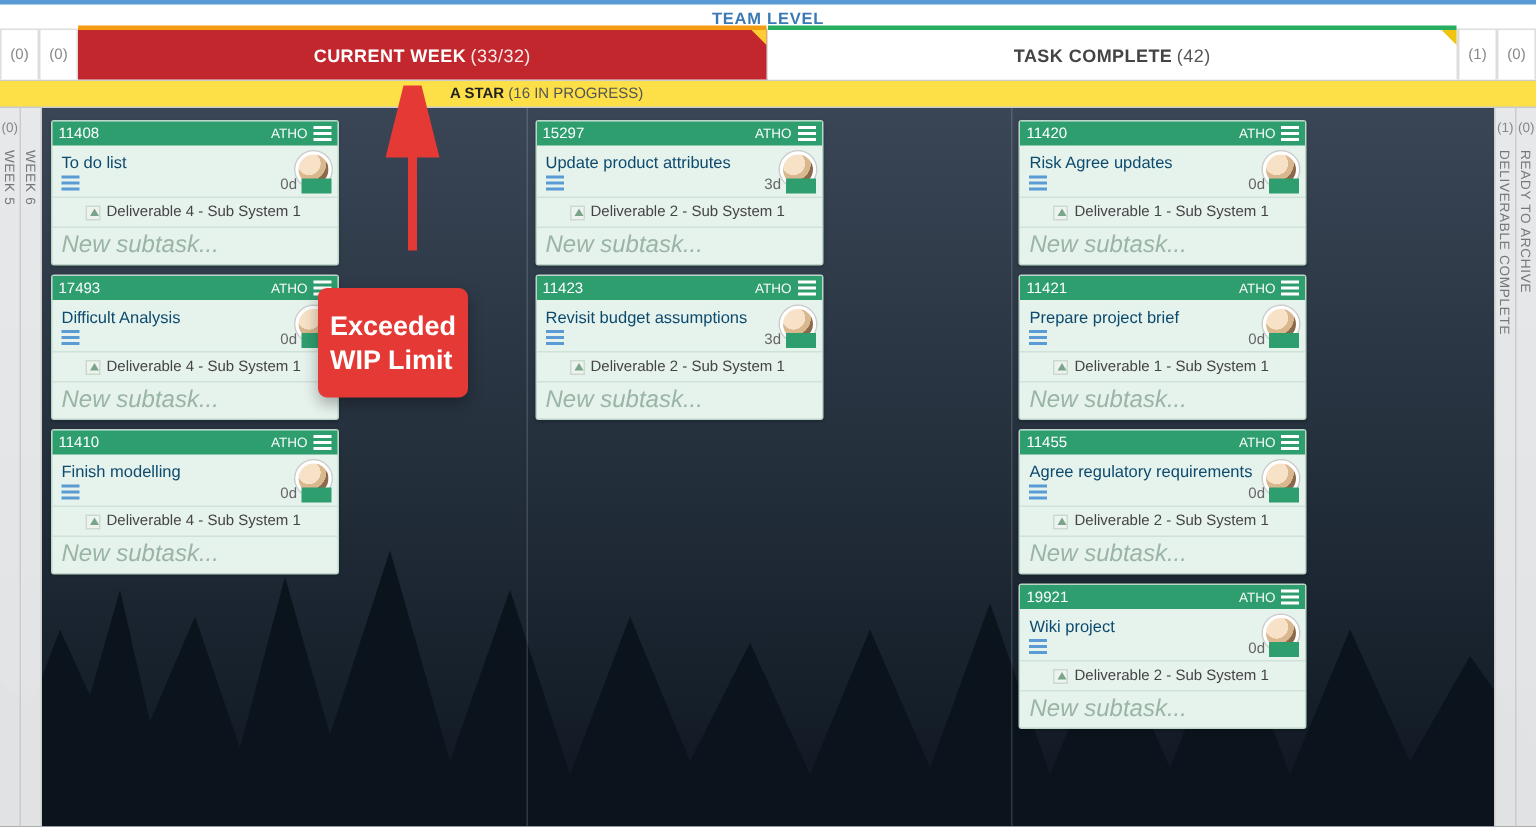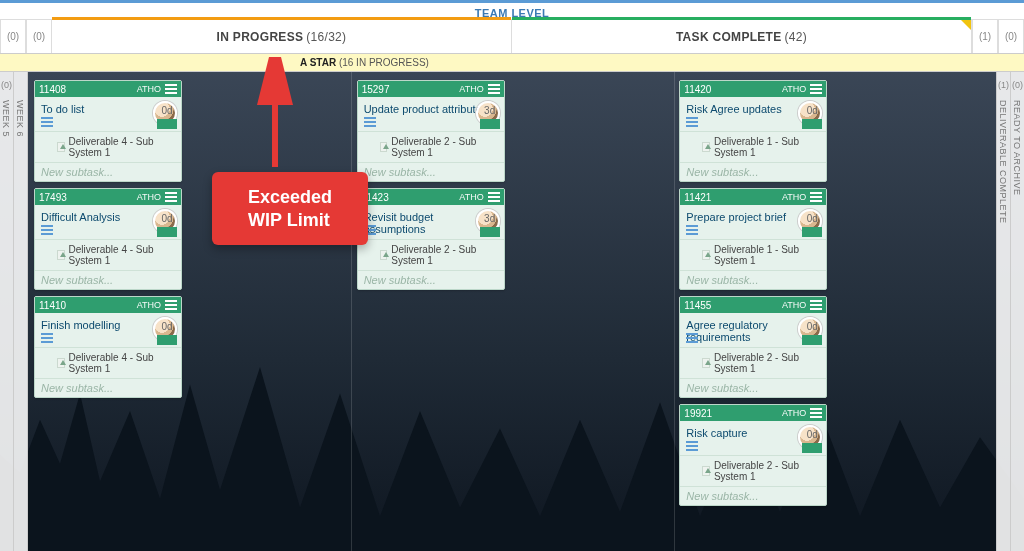--- a/index.html
+++ b/index.html
@@ -13,76 +13,77 @@
   .col-tab { flex:1; position: relative; display:flex; align-items:center; justify-content:center; font-size:12px; font-weight:700; letter-spacing:.3px; border-right:1px solid #ddd; background:#fff; color:#444; }
   .col-tab .count { font-weight:400; opacity:.9; margin-left:3px;}
   .col-tab.red { background:#c1272d; color:#fff; }
   .col-tab .corner { position:absolute; top:0; right:0; width:0; height:0; border-left:10px solid transparent; border-top:10px solid; }
   .col-tab.red .corner{ border-top-color:#ffcc33;}
   .col-tab .stripe { position:absolute; top:-3px; left:0; right:0; height:3px; }
   .col-tab:nth-child(3) .stripe{background:#f39c12;}
   .col-tab:nth-child(4) .stripe{background:#27ae60;}
   .col-tab:nth-child(4) .corner{border-top-color:#f1c40f;}
 
-  .swimhead { height: 18px; line-height:18px; font-size:10px; color:#555; border-bottom:1px solid #ccc; padding-left: 300px; background:#fef9c3;}
+  .swimhead { height: 18px; line-height:18px; font-size:10px; color:#555; border-bottom:1px solid #ccc; padding-left: 300px; background:#fde047;}
   .swimhead b{ color:#222; font-weight:700;}
 
   .board { position:relative; height: calc(551px - 20px - 34px - 18px); display:flex; }
   .bg { position:absolute; inset:0; background:
       linear-gradient(180deg, #3a4656 0%, #1f2a36 60%, #0e1620 100%);
       z-index:0;}
   
   .trees{position:absolute;left:0;right:0;bottom:0;height:55%;z-index:0;}
   .trees svg{width:100%;height:100%;display:block;}
 
   .vrule{position:absolute;top:0;bottom:0;width:1px;background:rgba(255,255,255,.15);z-index:1;}
 
   .rail { width:14px; background:rgba(255,255,255,.88); border-right:1px solid #ccc; z-index:3; position:relative; }
   .rail.r{border-left:1px solid #ccc;border-right:none;}
   .rail .rot { position:absolute; top:8px; left:0; right:0; text-align:center; font-size:9px; color:#888; }
   .rail .lab { writing-mode: vertical-rl; text-orientation: mixed; font-size:9px; color:#777; position:absolute; top:28px; left:1px; letter-spacing:.5px;}
 
   .lane { flex:1; position:relative; z-index:2; padding:8px 6px; }
 
-  .card { width: 148px; background:#e6f2ec; border:1px solid #bcd7c9; border-radius:2px; font-size:11px; color:#333; margin-bottom:6px; box-shadow:0 1px 2px rgba(0,0,0,.2);}
+  .card { width: 192px; background:#e6f2ec; border:1px solid #bcd7c9; border-radius:2px; font-size:11px; color:#333; margin-bottom:6px; box-shadow:0 1px 2px rgba(0,0,0,.2);}
   .card .chead{ background:#2f9e6f; color:#fff; display:flex; align-items:center; height:16px; padding:0 4px; font-size:10px;}
   .card .chead .cid{flex:0 0 auto;}
   .card .chead .spacer{flex:1;}
   .card .chead .asg{font-size:9px; opacity:.95; margin-right:4px;}
   .card .chead .menuico{width:12px;height:10px;display:inline-flex;flex-direction:column;justify-content:space-between;cursor:pointer;}
   .card .chead .menuico span{display:block;height:2px;background:#fff;}
   .card .body{position:relative; padding:6px 6px 2px 6px; min-height:34px;}
   .card .title{font-size:11px;color:#0c4a6e;}
   .card .avatar{position:absolute; right:4px; top:4px; width:24px;height:24px;border-radius:50%; background: radial-gradient(circle at 35% 30%, #f7e2c8 0 40%, #d9b78f 41% 60%, #8a6a4a 61% 100%); border:2px solid #fff; box-shadow:0 0 0 1px #ccc;}
-  .card .dur { position:absolute; right:4px; bottom:2px; display:flex; align-items:center; gap:3px;flex-direction:column;}
+  .card .dur { position:absolute; right:4px; bottom:2px; display:flex; align-items:center; gap:3px;}
   .card .dur .d{font-size:10px;color:#666;}
   .card .dur .bar{width:20px;height:10px;background:#2f9e6f;}
   .card .meta{border-top:1px solid #cfe2d7; padding:4px 22px; display:flex; align-items:center; gap:4px;}
   .card .meta .arrow{width:10px;height:10px;background:#eef3ef;border:1px solid #cbd9cf;position:relative;}
   .card .meta .arrow::after{content:"";position:absolute;left:2px;top:1px;border-left:3px solid transparent;border-right:3px solid transparent;border-bottom:5px solid #7aa58a;}
   .card .meta .mlabel{font-size:10px;color:#444;}
-  .card .newsub{border-top:1px solid #cfe2d7; padding:3px 6px; font-size:11px; color:#9ab5a6; font-style:italic;}
+  .card .newsub{border-top:1px solid #cfe2d7; padding:3px 6px; font-size:16px; color:#9ab5a6; font-style:italic;}
 
   
   .annoArrow{position:absolute;z-index:5;}
-  .callout{position:absolute;z-index:6;background:#e53935;color:#fff;font-size:18px;font-weight:600;padding:14px 36px;border-radius:6px;line-height:1.25;box-shadow:0 4px 10px rgba(0,0,0,.3);}
+  .callout{position:absolute;z-index:6;background:#e53935;color:#fff;font-size:18px;font-weight:600;padding:14px 8px;border-radius:6px;line-height:1.25;box-shadow:0 4px 10px rgba(0,0,0,.3);margin-top:20px;}
 </style>
 </head>
 <body>
 
 <div class="topbanner">TEAM LEVEL</div>
 
 <div class="colheaders">
   <div class="side-slot">(0)</div>
   <div class="side-slot">(0)</div>
 
-  <div class="col-tab">
+  <div class="col-tab red">
     <span class="stripe"></span>
-    <span>IN PROGRESS</span>
-    <span class="count">(16/32)</span>
+    <span>CURRENT WEEK</span>
+    <span class="count">(33/32)</span>
+    <span class="corner"></span>
   </div>
   <div class="col-tab">
     <span class="stripe"></span>
     <span>TASK COMPLETE</span>
     <span class="count">(42)</span>
     <span class="corner"></span>
   </div>
 
   <div class="side-slot r">(1)</div>
   <div class="side-slot r">(0)</div>
@@ -371,21 +372,21 @@
       <span class="cid">19921</span>
       <span class="spacer"></span>
       <span class="asg">ATHO</span>
       <span class="menuico">
             <span></span>
             <span></span>
             <span></span>
           </span>
     </div>
     <div class="body">
-      <div class="title">Risk capture</div>
+      <div class="title">Wiki project</div>
       <div class="avatar"></div>
       <div class="dur">
 
         <span class="d">0d</span>
         <span class="bar"></span>
       </div>
     <span class="ico" style="position: absolute; left: 6px; bottom: 4px; width: 12px; height: 10px; display: inline-flex; flex-direction: column; justify-content: space-between;">
             <span style="height: 2px; background: rgb(91, 155, 213);"></span>
             <span style="height: 2px; background: rgb(91, 155, 213);"></span>
             <span style="height: 2px; background: rgb(91, 155, 213);"></span>

